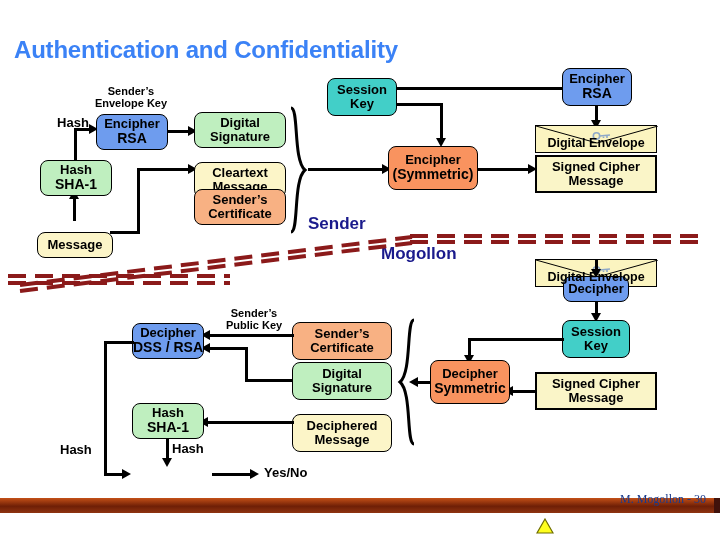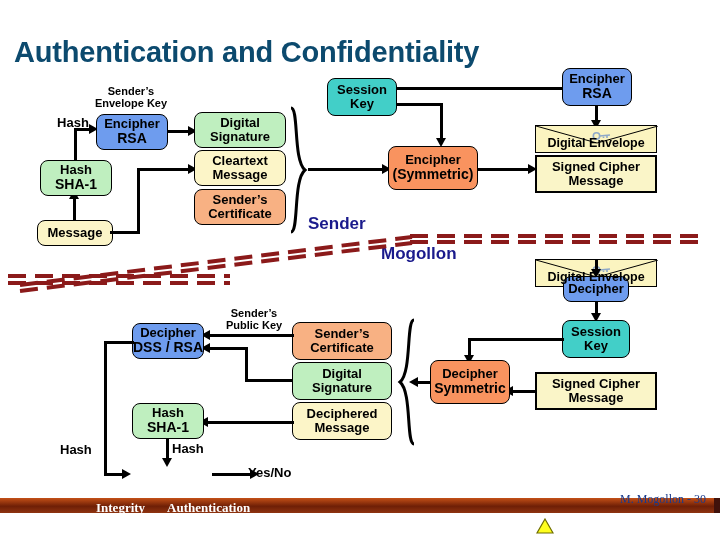--- a/index.html
+++ b/index.html
@@ -16,23 +16,23 @@
     font-family: "Liberation Sans", sans-serif;
     overflow: hidden;
   }
   .abs { position: absolute; }
 
   
   #title {
     left: 14px;
     top: 36px;
     width: 600px;
-    font-size: 29px;
-    font-weight: bold;
-    color: #0c4a6e;
+    font-size: 24px;
+    font-weight: bold;
+    color: #3b82f6;
     letter-spacing: -0.2px;
     white-space: nowrap;
   }
 
   
   .box {
     box-sizing: border-box;
     border: 1.5px solid #000;
     display: flex;
     flex-direction: column;
@@ -43,21 +43,21 @@
     color: #000;
     font-weight: bold;
   }
   .rounded { border-radius: 8px; }
   .blue   { background: #6E9CEE; }
   .teal   { background: #42CFC8; }
   .green  { background: #BFEFBF;
             background-image: radial-gradient(#7fcf7f 0.6px, transparent 0.7px);
             background-size: 4px 4px; }
   .plaingreen { background: #BFEFBF; }
-  .yellow { background: #FCF5C8; }
+  .yellow { background: #FCF5C8; margin-top: 12px; }
   .dotyellow { background: #FAF5C8;
             background-image: radial-gradient(#b9ae52 0.6px, transparent 0.7px);
             background-size: 4px 4px; text-align: center; }
   .peach  { background: #F8B183; }
   .orange { background: #F9935F; }
   .red    { background: linear-gradient(#FFBDB0, #F4604A); }
   .sq { border-radius: 0; }
 
   .ln1 { display:block; }
   .ln2 { display:block; font-size: 14px; }
@@ -365,27 +365,24 @@
     <span class="ln2">SHA-1</span>
   </div>
 
   <div class="abs vline" style="left:166px; top:438px; height:22px;"></div>
   <div class="abs arrow-d" style="left:162px; top:458px;"></div>
   <div class="abs lbl" style="left:172px; top:442px; font-size:13px;">Hash</div>
 
 
   <div class="abs hline" style="left:212px; top:473px; width:42px;"></div>
   <div class="abs arrow-r" style="left:250px; top:469px;"></div>
-  <div class="abs lbl" style="left:248px; top:466px; font-size:13px;">Yes/No</div>
+  <div class="abs lbl" style="left:264px; top:466px; font-size:13px;">Yes/No</div>
 
   <div class="abs" id="footerbar">
     <div class="cap"></div>
-  </div>
-  <div class="abs" id="footer-text">
-    <span>Integrity</span><span class="sp"></span><span>Authentication</span>
   </div>
   <div class="abs" id="warn-tri">
     <svg width="18" height="16" viewBox="0 0 18 16">
       <polygon points="9,1 17,15 1,15" fill="#FFFF1E" stroke="#6E6E00" stroke-width="1.2"></polygon>
     </svg>
   </div>
   <div class="abs" id="page-credit">M. Mogollon - 30</div>
 
 </div>
 

